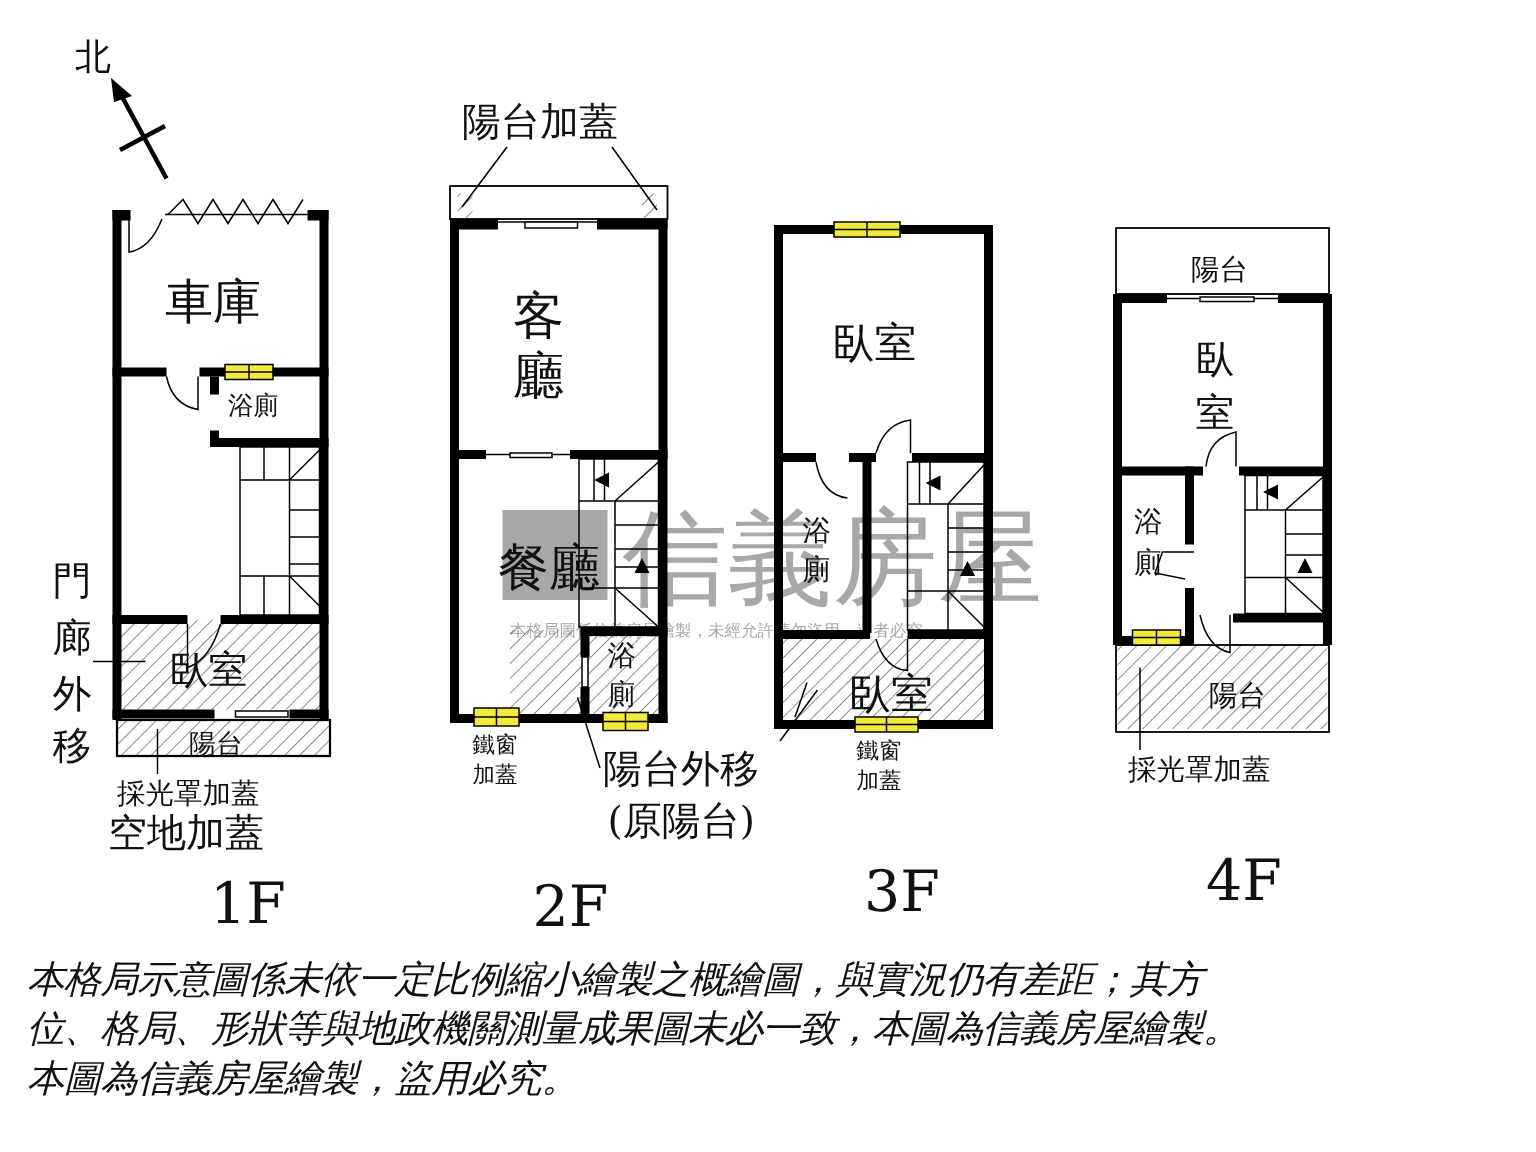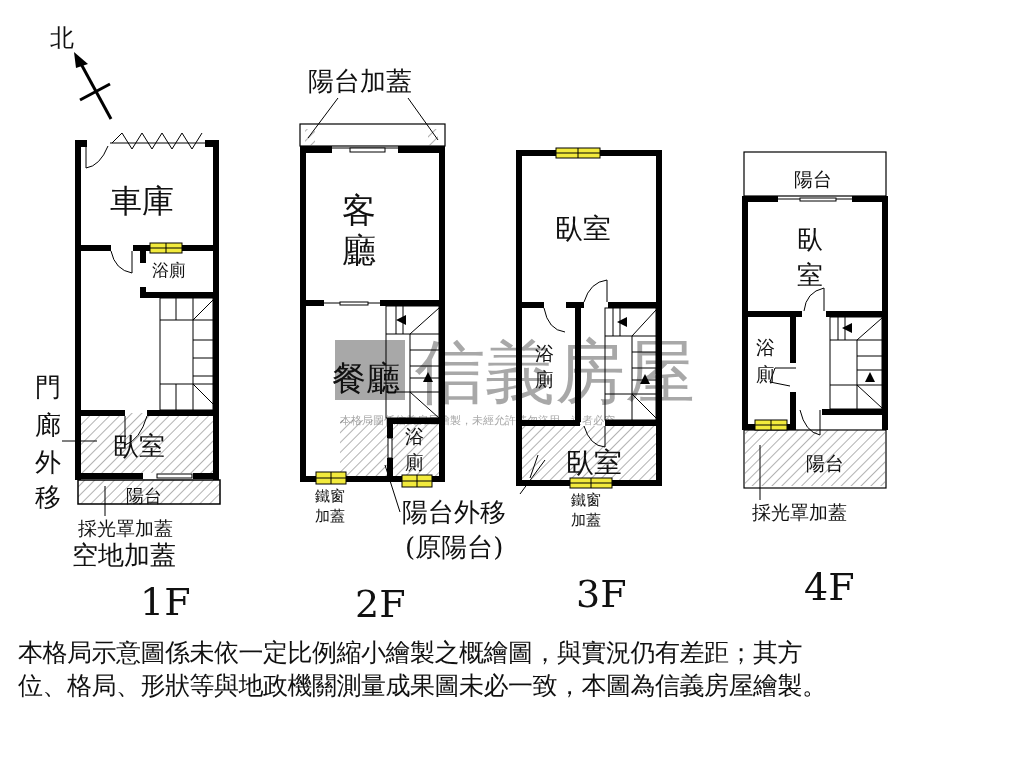--- a/index.html
+++ b/index.html
@@ -1,19 +1,19 @@
 <!DOCTYPE html>
 <html><head>
 <meta charset="utf-8">
 <style>
   html, body { margin:0; padding:0; background:#ffffff; }
   body { width:1024px; height:768px; position:relative; overflow:hidden; font-family:"DejaVu Serif","Liberation Serif",serif; color:#111; }
   svg#plan { position:absolute; left:0; top:0; }
   .lbl { font-family:"DejaVu Serif","Liberation Serif",serif; fill:#111; }
-  .note { position:absolute; left:18px; top:636px; width:990px; font-family:"DejaVu Sans","Liberation Sans",sans-serif; font-size:25px; line-height:33px; color:#111; letter-spacing:-0.5px; }
+  .note { position:absolute; left:18px; top:636px; width:990px; font-family:"DejaVu Sans","Liberation Sans",sans-serif; font-size:25px; line-height:33px; color:#111; letter-spacing:-0.5px;font-style:italic; }
   .note div { white-space:nowrap; }
 </style>
 </head>
 <body>
 
 <svg id="plan" width="1024" height="630" viewBox="0 0 1024 630" xmlns="http://www.w3.org/2000/svg">
   <defs>
     <pattern id="hatch" patternUnits="userSpaceOnUse" width="7" height="7" patternTransform="rotate(45)">
       <line x1="0" y1="0" x2="0" y2="7" stroke="#555" stroke-width="0.9"></line>
     </pattern>
@@ -253,13 +253,14 @@
     <text class="lbl" x="806" y="470" font-size="19">陽台</text>
     <line x1="760" y1="445" x2="760" y2="500" stroke="#000" stroke-width="1"></line>
     <text class="lbl" x="752" y="519" font-size="19">採光罩加蓋</text>
     <text class="lbl" x="804" y="600" font-size="38">4F</text>
   </g>
 </svg>
 
 <div class="note">
   <div>本格局示意圖係未依一定比例縮小繪製之概繪圖，與實況仍有差距；其方</div>
   <div>位、格局、形狀等與地政機關測量成果圖未必一致，本圖為信義房屋繪製。</div>
+  <div>本圖為信義房屋繪製，盜用必究。</div>
 </div>
 
 </body></html>

